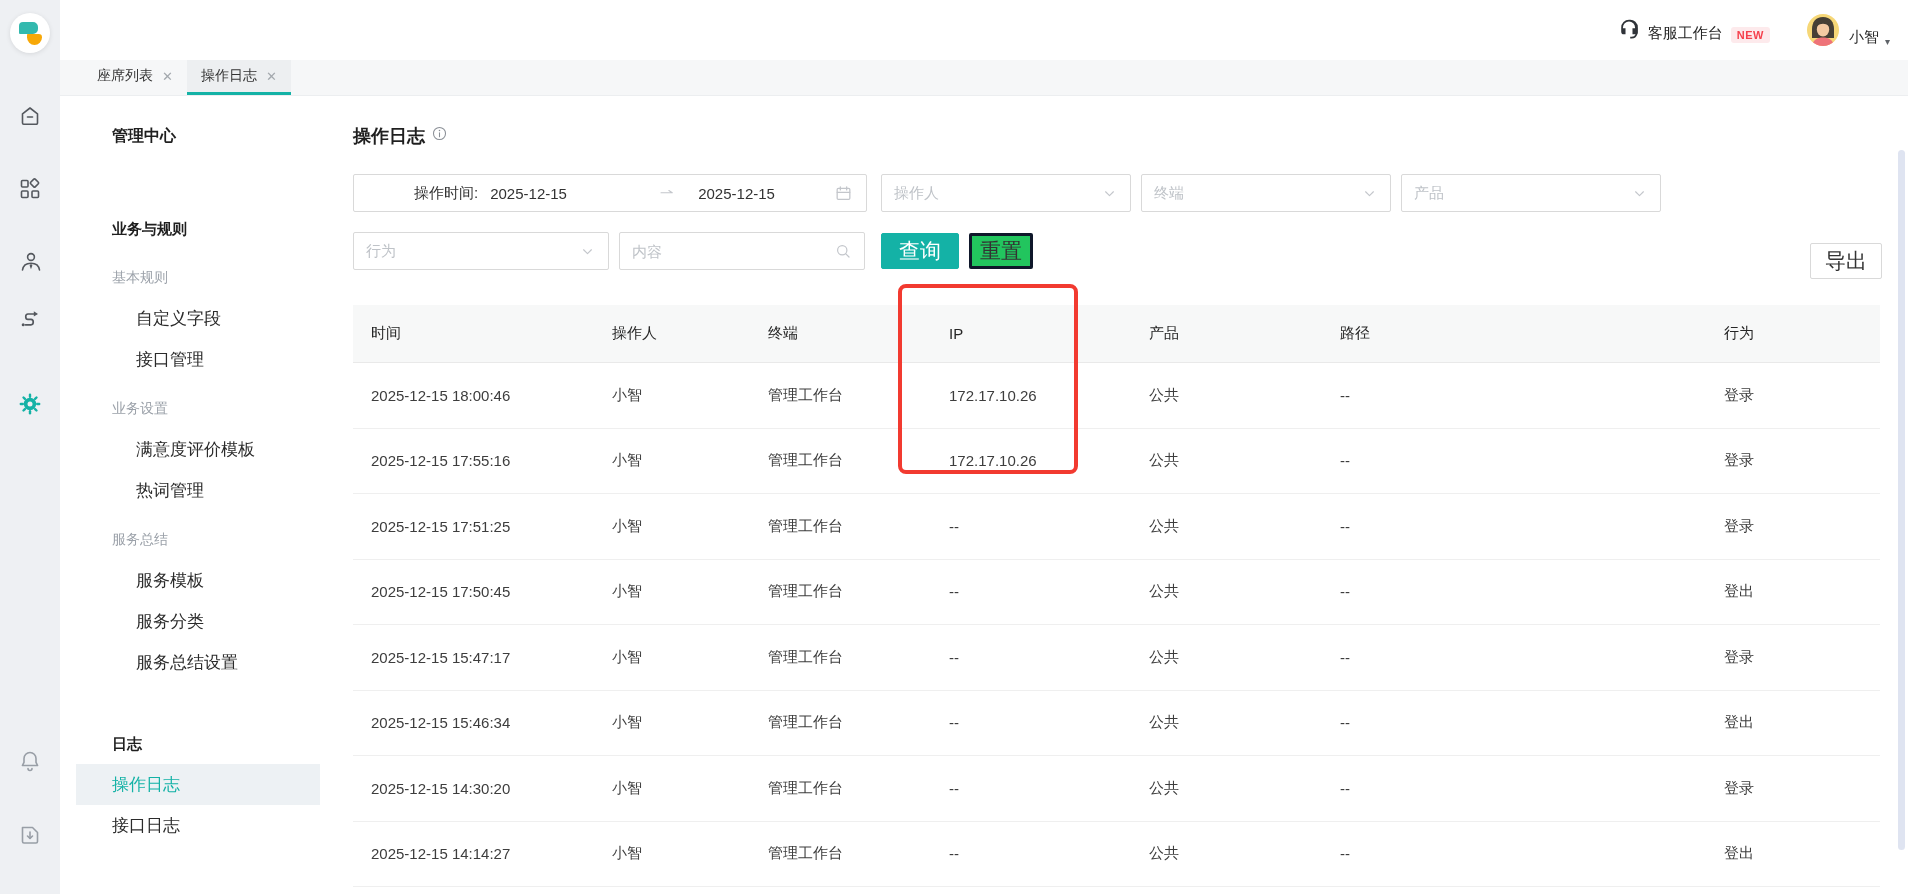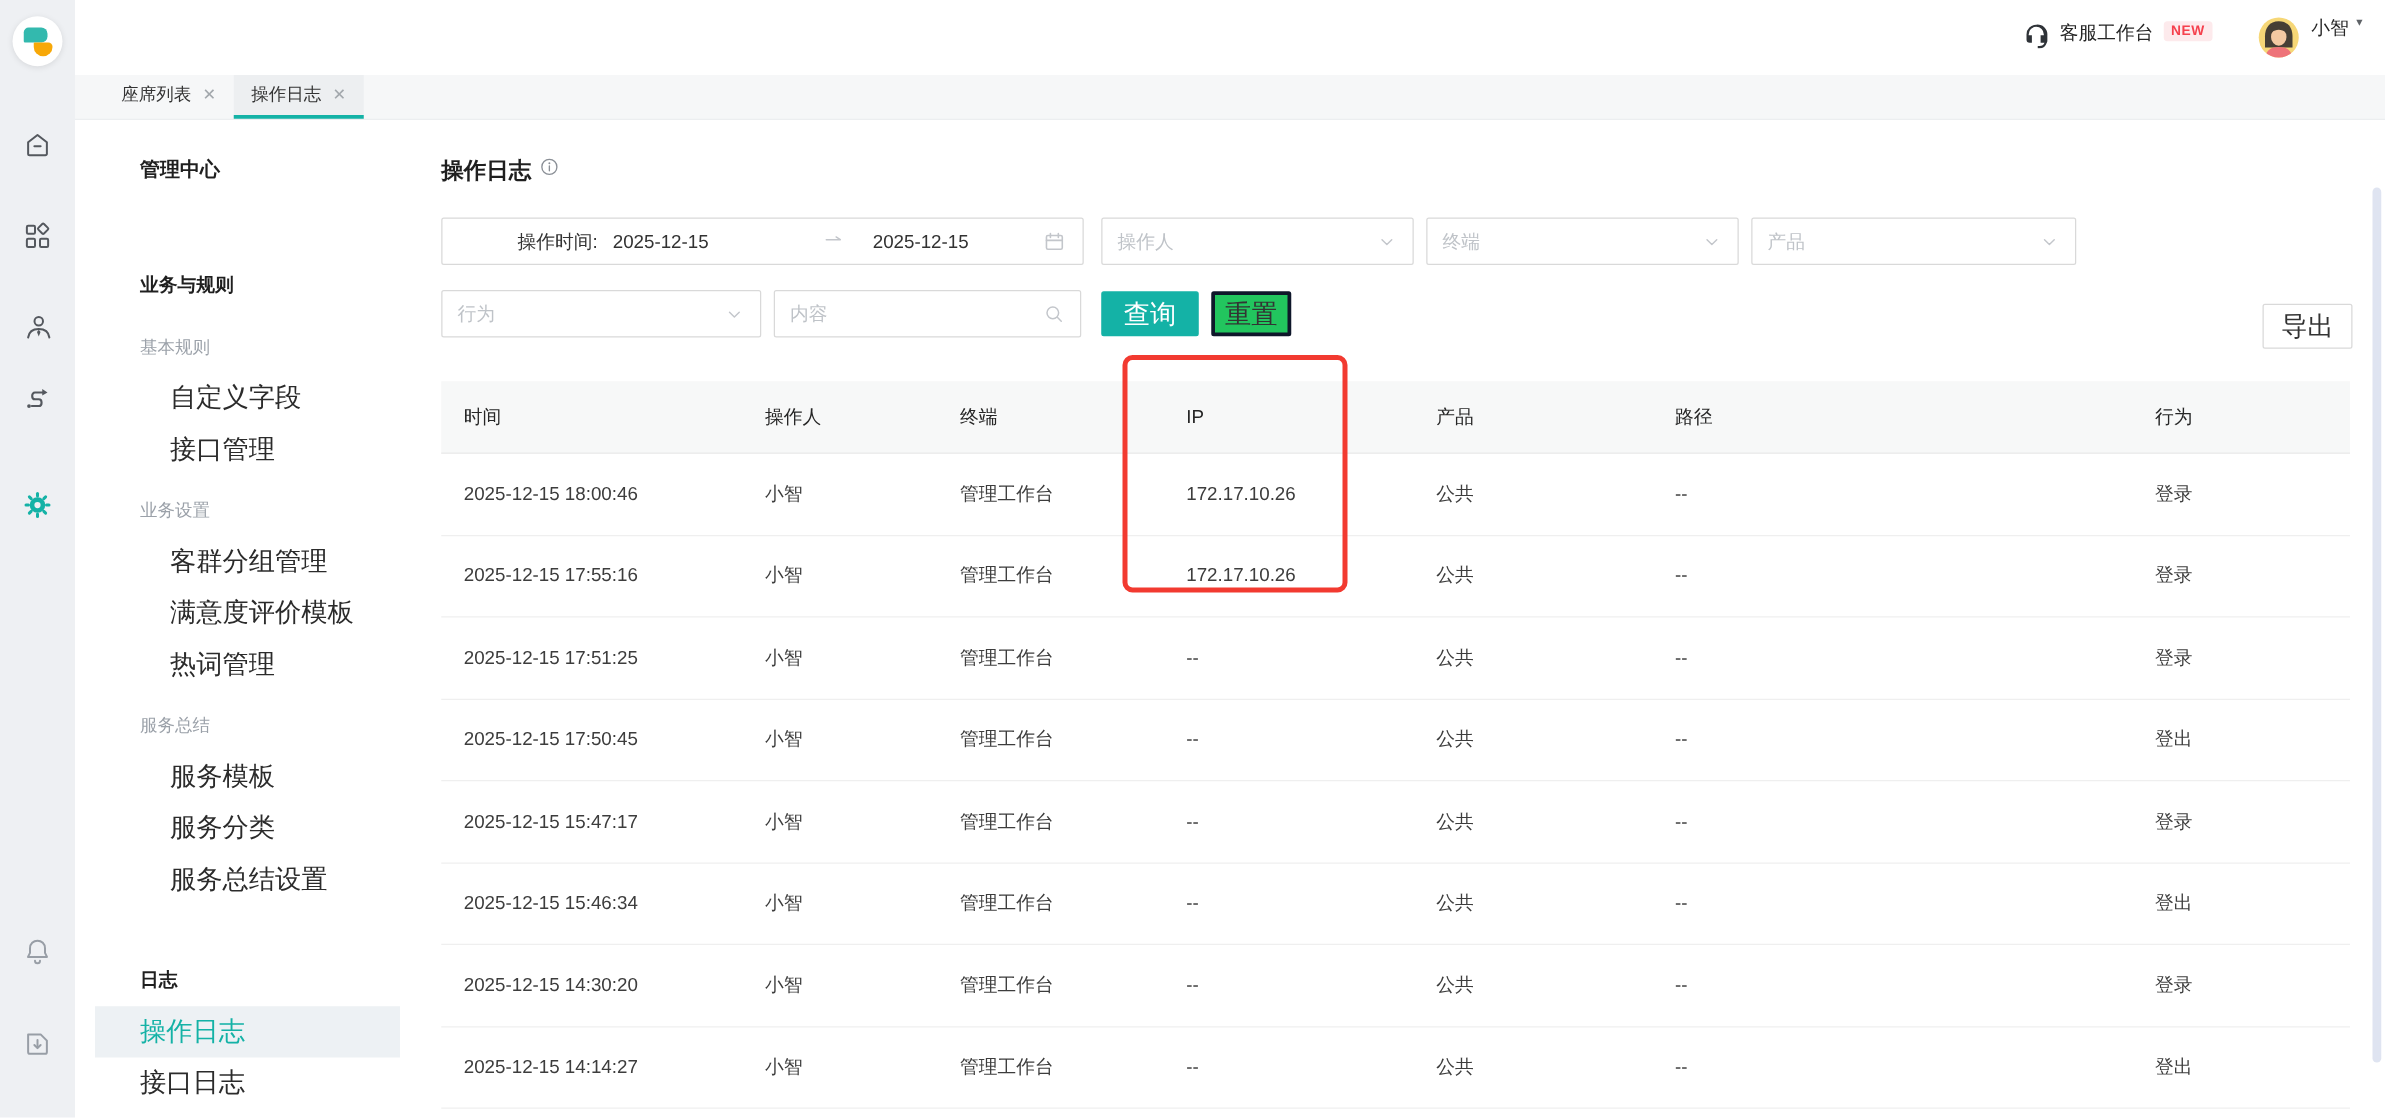--- a/index.html
+++ b/index.html
@@ -12,21 +12,21 @@
           border-radius:50%; box-shadow:0 1px 5px rgba(0,0,0,.10); }
   .logo i { position:absolute; display:block; }
   .logo .t { left:9px; top:9px; width:19px; height:12px; background:#33b9ae; border-radius:4px 5px 5px 1px; }
   .logo .y { left:17px; top:21px; width:15px; height:11px; background:#f7a808; border-radius:1px 4px 9px 9px; }
   .rail-icon { position:absolute; left:18px; width:24px; height:24px; cursor:pointer; }
   .rail-icon svg { width:24px; height:24px; display:block; }
 
   
   .topbar { position:absolute; left:60px; top:0; right:0; height:60px; background:#fff;
             display:flex; align-items:center; justify-content:flex-end; padding-right:18px; }
-  .tb-item { display:flex; align-items:flex-start; cursor:pointer; }
+  .tb-item { display:flex; align-items:flex-end; cursor:pointer; }
   .tb-label { font-size:15px; color:#262626; margin:0 8px; }
   .new-badge { font-size:11px; font-weight:bold; color:#f5414d; background:#fdeaec;
                padding:2px 6px; border-radius:3px; letter-spacing:.5px; }
   .avatar { width:34px; height:34px; border-radius:50%; overflow:hidden; margin-left:36px; }
   .username { font-size:15px; color:#262626; margin-left:9px; }
   .caret { font-size:10px; color:#5f6368; margin-left:6px; }
 
   
   .tabstrip { position:absolute; left:60px; top:60px; right:0; height:36px; background:#f6f7f8;
               display:flex; align-items:stretch; padding-left:23px; border-bottom:1px solid #eceef0; }
@@ -36,21 +36,21 @@
   .tab-close { color:#a3a8ad; font-size:13px; }
 
   
   .sidebar { position:absolute; left:76px; top:96px; width:260px; bottom:0; background:#fff; }
   .side-title { margin:30px 0 0 36px; font-size:16px; font-weight:bold; color:#1f1f1f; height:22px; }
   .nav-heading { margin-top:40px; height:41px; line-height:41px; padding-left:36px;
                  font-size:15px; font-weight:bold; color:#1f1f1f; }
   .nav-heading.first { margin-top:60px; }
   .nav-group-label { margin-top:8px; height:41px; line-height:41px; padding-left:36px;
                      font-size:14px; color:#9ba1a9; }
-  .nav-item { height:41px; line-height:41px; padding-left:36px; font-size:21px; color:#2b2b2b;
+  .nav-item { height:41px; line-height:41px; padding-left:36px; font-size:17px; color:#2b2b2b;
               cursor:pointer; position:relative; }
   .nav-item.indent2 { padding-left:60px; }
   .nav-item.active { background:#edf1f4; color:#14b2a6; }
   .nav-item.active::after { content:''; position:absolute; right:0; top:0; bottom:0; width:3px; background:#14b2a6; }
   .side-scrollbar { position:absolute; right:1px; top:474px; width:5px; height:282px;
                     background:#dce2ee; border-radius:3px; }
 
   
   .content { position:absolute; left:320px; top:96px; right:0; bottom:0; background:#fff;
              padding:28px 0 0 33px; }
@@ -214,21 +214,20 @@
 </div>
 
 <div class="sidebar">
   <div class="side-title">管理中心</div>
   <div>
       <div class="nav-heading first">业务与规则</div>
       <div class="nav-group-label">基本规则</div>
       <div class="nav-item indent2">自定义字段</div>
       <div class="nav-item indent2">接口管理</div>
       <div class="nav-group-label">业务设置</div>
-      <div class="nav-item indent2">客群分组管理</div>
       <div class="nav-item indent2">满意度评价模板</div>
       <div class="nav-item indent2">热词管理</div>
       <div class="nav-group-label">服务总结</div>
       <div class="nav-item indent2">服务模板</div>
       <div class="nav-item indent2">服务分类</div>
       <div class="nav-item indent2">服务总结设置</div>
       <div class="nav-heading">日志</div>
       <div class="nav-item active">操作日志</div>
       <div class="nav-item">接口日志</div>
     </div>

